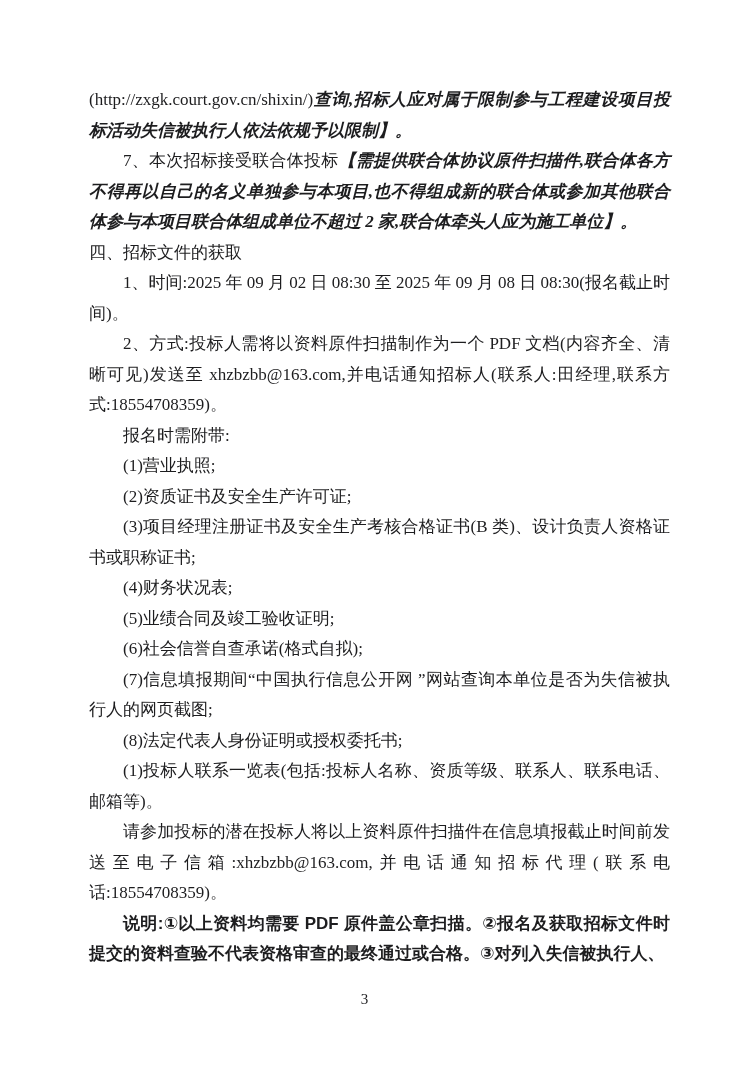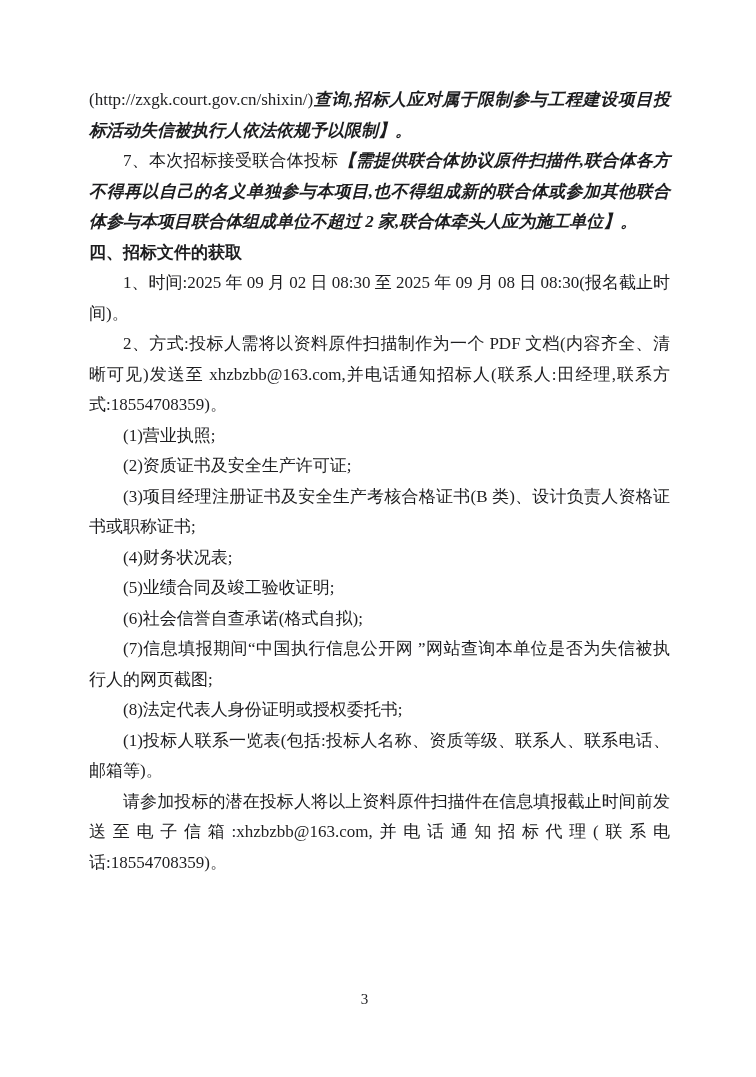--- a/index.html
+++ b/index.html
@@ -34,21 +34,21 @@
   }
   .run-regular {
     font-weight: normal;
     font-style: normal;
   }
   .run-bold-italic {
     font-weight: bold;
     font-style: italic;
   }
   .heading {
-    font-weight: bold;
+    font-weight: normal;
     text-indent: 0;
     font-family: "Liberation Sans", "DejaVu Sans", sans-serif;
     font-size: 17px;
   }
   .notes {
     font-weight: bold;
     font-family: "Liberation Sans", "DejaVu Sans", sans-serif;
   }
   .footer {
     position: absolute;
@@ -69,20 +69,21 @@
     <p class="para no-indent"><span class="run-regular">(http://zxgk.court.gov.cn/shixin/)</span><span class="run-bold-italic">查询,招标人应对属于限制参与工程建设项目投标活动失信被执行人依法依规予以限制】。</span></p>
 
     <p class="para"><span class="run-regular">7、本次招标接受联合体投标</span><span class="run-bold-italic">【需提供联合体协议原件扫描件,联合体各方不得再以自己的名义单独参与本项目,也不得组成新的联合体或参加其他联合体参与本项目联合体组成单位不超过 2 家,联合体牵头人应为施工单位】。</span></p>
 
     <p class="para heading">四、招标文件的获取</p>
 
     <p class="para">1、时间:2025 年 09 月 02 日 08:30 至 2025 年 09 月 08 日 08:30(报名截止时间)。</p>
 
     <p class="para">2、方式:投标人需将以资料原件扫描制作为一个 PDF 文档(内容齐全、清晰可见)发送至 xhzbzbb@163.com,并电话通知招标人(联系人:田经理,联系方式:18554708359)。</p>
 
+    <p class="para">报名时需附带:</p>
 
     <p class="para">(1)营业执照;</p>
 
     <p class="para">(2)资质证书及安全生产许可证;</p>
 
     <p class="para">(3)项目经理注册证书及安全生产考核合格证书(B 类)、设计负责人资格证书或职称证书;</p>
 
     <p class="para">(4)财务状况表;</p>
 
     <p class="para">(5)业绩合同及竣工验收证明;</p>
@@ -90,17 +91,18 @@
     <p class="para">(6)社会信誉自查承诺(格式自拟);</p>
 
     <p class="para">(7)信息填报期间“中国执行信息公开网 ”网站查询本单位是否为失信被执行人的网页截图;</p>
 
     <p class="para">(8)法定代表人身份证明或授权委托书;</p>
 
     <p class="para">(1)投标人联系一览表(包括:投标人名称、资质等级、联系人、联系电话、邮箱等)。</p>
 
     <p class="para">请参加投标的潜在投标人将以上资料原件扫描件在信息填报截止时间前发送至电子信箱:xhzbzbb@163.com,并电话通知招标代理(联系电话:18554708359)。</p>
 
+    <p class="para notes">说明:①以上资料均需要 PDF 原件盖公章扫描。②报名及获取招标文件时提交的资料查验不代表资格审查的最终通过或合格。③对列入失信被执行人、</p>
 
   </div>
 
   <div class="footer">3</div>
 </div>
 
 </body></html>

